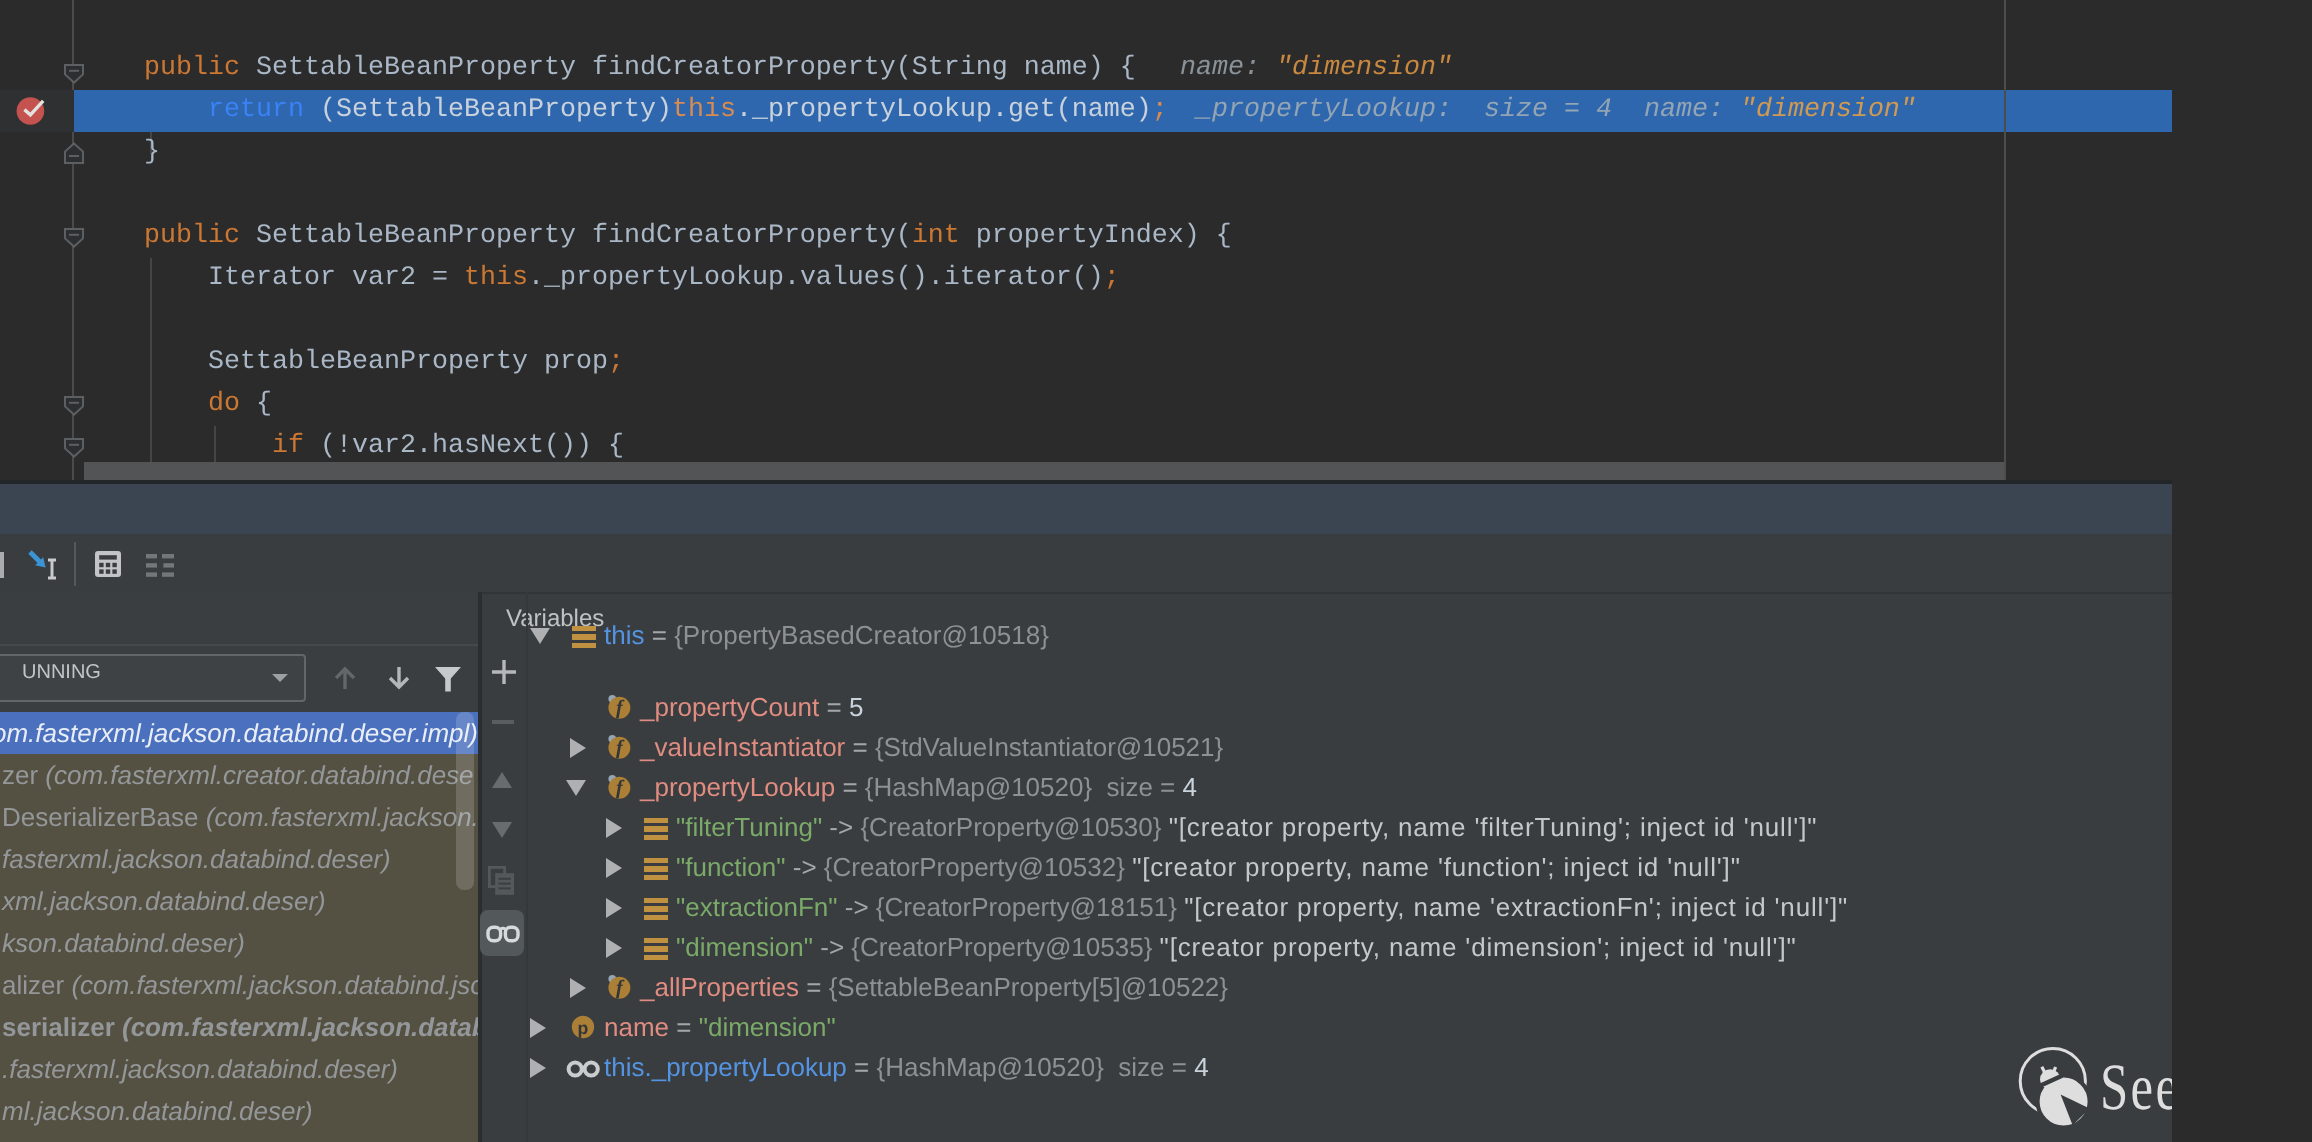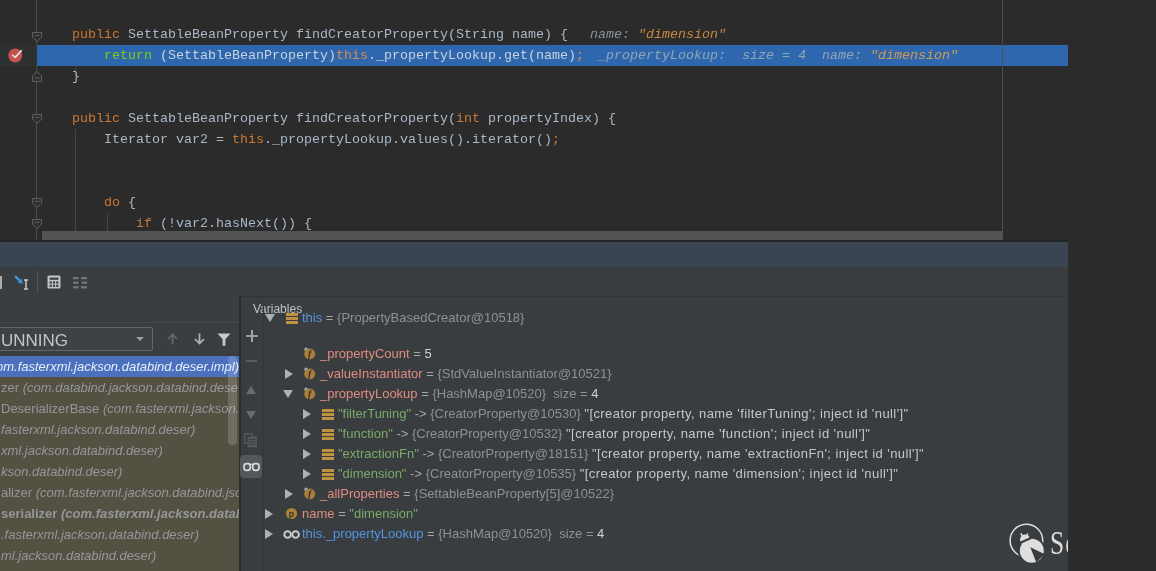--- a/index.html
+++ b/index.html
@@ -1,14 +1,14 @@
 <!DOCTYPE html>
 <html><head><meta charset="utf-8"><style>
 html,body{margin:0;padding:0;background:#2b2b2b;}
-#page{position:relative;width:1068px;height:571px;overflow:hidden;background:#2b2b2b;font-family:"Liberation Sans",sans-serif;}
+#page{position:relative;width:1068px;height:571px;overflow:hidden;background:#2b2b2b;font-family:"Liberation Sans",sans-serif;padding-left:18px;}
 .abs{position:absolute;}
 pre.code{position:absolute;left:40px;margin:0;height:21px;line-height:21px;font-family:"Liberation Mono",monospace;font-size:13.33px;color:#a9b7c6;white-space:pre;}
 .kw{color:#cc7832;}
 .hint{position:absolute;margin:0;height:21px;line-height:21px;font-family:"Liberation Mono",monospace;font-size:13.33px;font-style:italic;color:#8a9299;white-space:pre;}
 .hint .ho{color:#c8883f;}
 .tri-r{position:absolute;width:0;height:0;border-top:5.5px solid transparent;border-bottom:5.5px solid transparent;border-left:8px solid #aeb0b2;}
 .tri-d{position:absolute;width:0;height:0;border-left:5.5px solid transparent;border-right:5.5px solid transparent;border-top:8px solid #aeb0b2;}
 .trow{position:absolute;left:240px;width:916px;height:20px;line-height:20px;font-size:13px;white-space:nowrap;}
 .trow span.t{position:absolute;top:0;height:20px;line-height:20px;}
 .bars{position:absolute;width:12px;height:11px;background:linear-gradient(#c09140 0 2.6px,rgba(0,0,0,0) 2.6px 4.2px,#c09140 4.2px 6.8px,rgba(0,0,0,0) 6.8px 8.4px,#c09140 8.4px 11px);}
@@ -27,24 +27,25 @@
   <div class="abs" style="left:0;top:45px;width:37px;height:21px;background:#2f3031;"></div>
   <div class="abs" style="left:37px;top:45px;width:1119px;height:21px;background:#2e67ad;"></div>
 
   <div class="abs" style="left:75px;top:66px;width:1px;height:11px;background:#434546;"></div>
   <div class="abs" style="left:75px;top:129px;width:1px;height:102px;background:#434546;"></div>
   <div class="abs" style="left:107px;top:213px;width:1px;height:18px;background:#434546;"></div>
 
   <div class="abs" style="left:1002px;top:0;width:1px;height:242px;background:#4d4d4d;z-index:3;"></div>
 
   <pre class="code" style="top:24px;">    <span class="kw">public</span> SettableBeanProperty findCreatorProperty(String name) {</pre>
-  <pre class="code" style="top:45px;color:#c9d2dc;">        <span class="kw" style="color:#84cc16">return</span> (SettableBeanProperty)<span class="kw" style="color:#d98b50">this</span>._propertyLookup.get(name)<span style="color:#d98b50">;</span></pre>
+  <pre class="code" style="top:45px;color:#c9d2dc;">        <span class="kw" style="color:#3b82f6">return</span> (SettableBeanProperty)<span class="kw" style="color:#d98b50">this</span>._propertyLookup.get(name)<span style="color:#d98b50">;</span></pre>
   <pre class="code" style="top:66px;">    }</pre>
   <pre class="code" style="top:108px;">    <span class="kw">public</span> SettableBeanProperty findCreatorProperty(<span class="kw">int</span> propertyIndex) {</pre>
   <pre class="code" style="top:129px;">        Iterator var2 = <span class="kw">this</span>._propertyLookup.values().iterator()<span class="kw">;</span></pre>
+  <pre class="code" style="top:171px;">        SettableBeanProperty prop<span class="kw">;</span></pre>
   <pre class="code" style="top:192px;">        <span class="kw">do</span> {</pre>
   <pre class="code" style="top:213px;">            <span class="kw">if</span> (!var2.hasNext()) {</pre>
 
   <pre class="hint" style="left:590px;top:24px;">name: <span class="ho">"dimension"</span></pre>
   <pre class="hint" style="left:598px;top:45px;color:#93a5b5;">_propertyLookup:  size = 4  name: <span class="ho" style="color:#d19a52">"dimension"</span></pre>
 
   <svg class="abs" style="left:8px;top:47px;" width="17" height="16" viewBox="0 0 17 16">
         <circle cx="7.2" cy="8.5" r="6.9" fill="#c4524e"></circle>
         <path d="M4.2 7.8 L7.2 10.4 L13.6 3.4" stroke="#e4e2de" stroke-width="1.7" fill="none"></path>
       </svg>
@@ -111,35 +112,35 @@
     </g>
   </svg>
   <div class="abs" style="left:0;top:29px;width:1156px;height:1px;background:rgba(0,0,0,0.13);"></div>
 
   <div class="abs" style="left:253px;top:34px;height:16px;line-height:16px;font-size:12px;color:#bfc2c4;">Variables</div>
 
   <div class="abs" style="left:0;top:29px;width:239px;height:275px;background:#3a3e41;overflow:hidden;">
     <div class="abs" style="left:0;top:26px;width:239px;height:1px;background:#46494c;"></div>
 
     <div class="abs" style="left:-6px;top:31px;width:157px;height:22px;border:1px solid #61666b;border-radius:2px;background:#3e4245;">
-      <span class="abs" style="left:6px;top:3px;font-size:17px;color:#c2c5c7;">UNNING</span>
+      <span class="abs" style="left:16px;top:3px;font-size:10px;color:#c2c5c7;">UNNING</span>
       <span class="abs" style="left:141px;top:9px;width:0;height:0;border-left:4.5px solid transparent;border-right:4.5px solid transparent;border-top:4.5px solid #9da0a2;"></span>
     </div>
     <svg class="abs" style="left:166px;top:36px;" width="13" height="14" viewBox="0 0 13 14">
           <path d="M6.5,2.5 V12.5 M2,7 L6.5,2.5 L11,7" stroke="#63666a" stroke-width="1.7" fill="none"></path>
         </svg>
     <svg class="abs" style="left:193px;top:36px;" width="13" height="14" viewBox="0 0 13 14">
           <path d="M6.5,1.5 V11.5 M2,7 L6.5,11.5 L11,7" stroke="#b4b7b9" stroke-width="1.7" fill="none"></path>
         </svg>
     <svg class="abs" style="left:217px;top:37px;" width="15" height="14" viewBox="0 0 15 14">
           <polygon points="0.5,0.5 13.5,0.5 8.4,6.3 8.4,12.7 5.6,12.7 5.6,6.3" fill="#c6c9cb"></polygon>
         </svg>
 
     <div class="frow" style="top:60px;background:#4a70be;color:#e9eef6;"><span class="it" style="margin-left:-4px;">om.fasterxml.jackson.databind.deser.impl)</span></div>
-    <div class="frow" style="top:81px;background:#555142;color:#94979a;"><span style="margin-left:1px;">zer </span><span class="it">(com.databind.jackson.databind.dese</span></div>
+    <div class="frow" style="top:81px;background:#555142;color:#94979a;"><span style="margin-left:1px;">zer </span><span class="it">(com.fasterxml.creator.databind.dese</span></div>
     <div class="frow" style="top:102px;background:#555142;color:#94979a;"><span style="margin-left:1px;">DeserializerBase </span><span class="it">(com.fasterxml.jackson.d</span></div>
     <div class="frow" style="top:123px;background:#555142;color:#94979a;"><span class="it" style="margin-left:1px;">fasterxml.jackson.databind.deser)</span></div>
     <div class="frow" style="top:144px;background:#555142;color:#94979a;"><span class="it" style="margin-left:1px;">xml.jackson.databind.deser)</span></div>
     <div class="frow" style="top:165px;background:#555142;color:#94979a;"><span class="it" style="margin-left:1px;">kson.databind.deser)</span></div>
     <div class="frow" style="top:186px;background:#555142;color:#94979a;"><span style="margin-left:1px;">alizer </span><span class="it">(com.fasterxml.jackson.databind.jso</span></div>
     <div class="frow" style="top:207px;background:#555142;color:#94979a;font-weight:bold;"><span style="margin-left:1px;">serializer </span><span class="it">(com.fasterxml.jackson.databin</span></div>
     <div class="frow" style="top:228px;background:#555142;color:#94979a;"><span class="it" style="margin-left:1px;">.fasterxml.jackson.databind.deser)</span></div>
     <div class="frow" style="top:249px;background:#555142;color:#94979a;"><span class="it" style="margin-left:1px;">ml.jackson.databind.deser)</span></div>
     <div class="frow" style="top:270px;height:5px;background:#555142;"></div>
 

